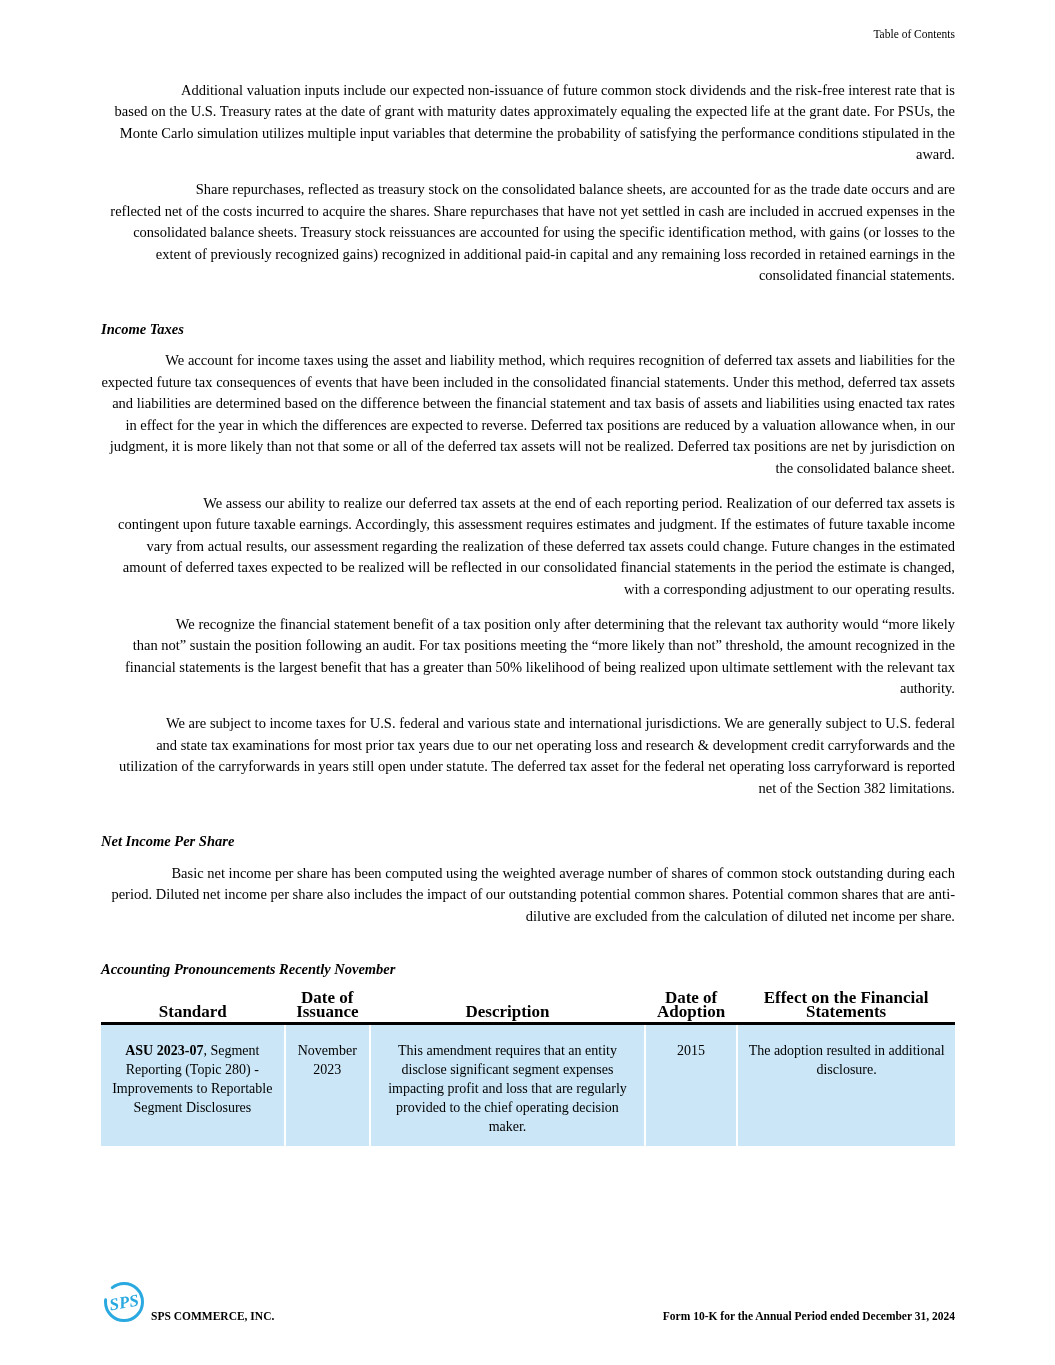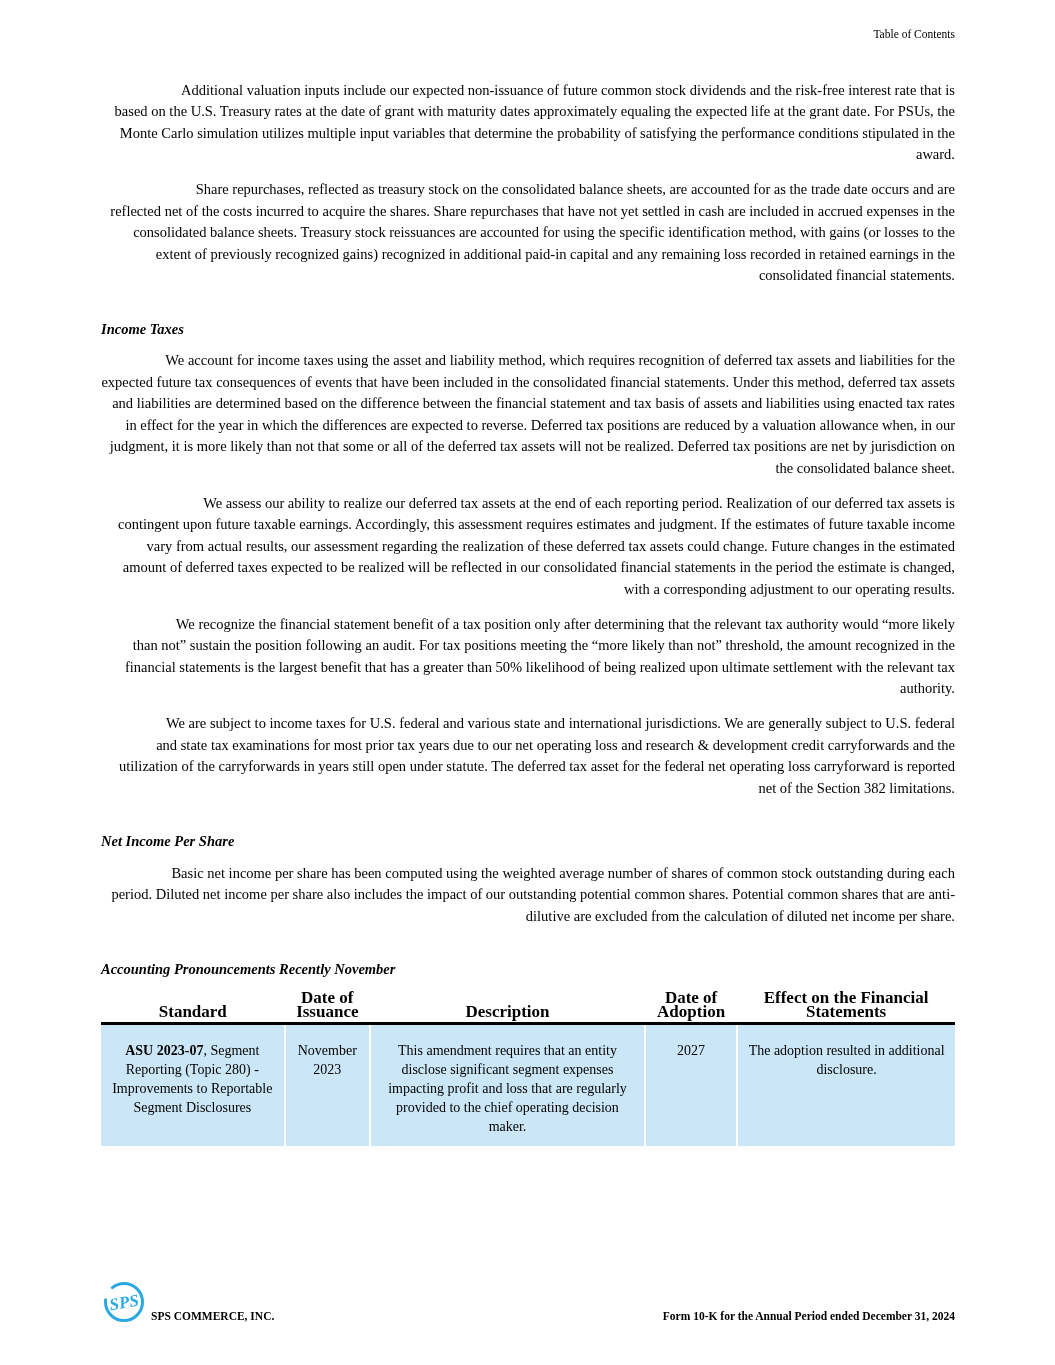--- a/index.html
+++ b/index.html
@@ -105,21 +105,21 @@
         <th>Date of
 Adoption</th>
         <th>Effect on the Financial Statements</th>
       </tr>
     </thead>
     <tbody>
       <tr>
         <td class="c-std"><span class="bold">ASU 2023-07</span><span>, Segment Reporting (Topic 280) - Improvements to Reportable Segment Disclosures</span></td>
         <td class="c-issue">November 2023</td>
         <td class="c-desc">This amendment requires that an entity disclose significant segment expenses impacting profit and loss that are regularly provided to the chief operating decision maker.</td>
-        <td class="c-adopt">2027</td>
+        <td class="c-adopt">2015</td>
         <td class="c-effect">The adoption resulted in additional disclosure.</td>
       </tr>
     </tbody>
   </table>
 
 </div>
 
 <div class="footer">
   <span class="logo-wrap">
     <svg width="46" height="46" viewBox="0 0 46 46">

